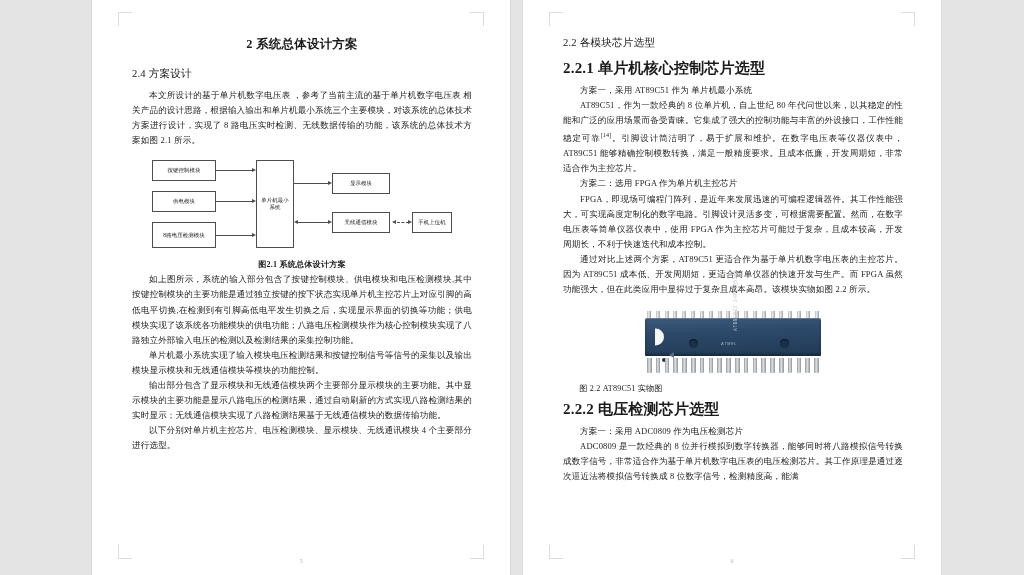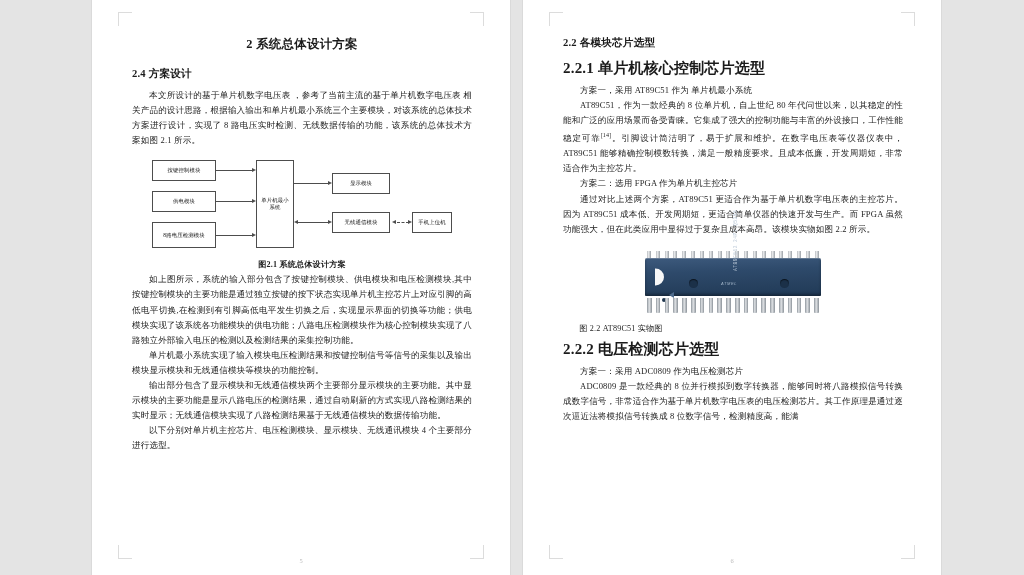--- a/index.html
+++ b/index.html
@@ -57,21 +57,21 @@
   h1.doc-h1 {
     font-size: 12.4px;
     font-weight: bold;
     text-align: center;
     margin: 14px 0 14px 0;
     letter-spacing: 0.3px;
     color: #1b1b1b;
   }
   h2.doc-h2 {
     font-size: 10.6px;
-    font-weight: bold;
+    font-weight: normal;
     margin: 0 0 7px 0;
     color: #1b1b1b;
     letter-spacing: .2px;
   }
   h3.doc-h3 {
     font-size: 15px;
     font-weight: bold;
     margin: 9px 0 5px 0;
     color: #1b1b1b;
     letter-spacing: .2px;
@@ -326,20 +326,21 @@
       <h3 class="doc-h3">2.2.1 单片机核心控制芯片选型</h3>
 
       <p class="para">方案一，采用 AT89C51 作为 单片机最小系统</p>
 
       <p class="para">
         <span>AT89C51，作为一款经典的 8 位单片机，自上世纪 80 年代问世以来，以其稳定的性能和广泛的应用场景而备受青睐。它集成了强大的控制功能与丰富的外设接口，工作性能稳定可靠</span><span class="sup">[14]</span><span>。引脚设计简洁明了，易于扩展和维护。在数字电压表等仪器仪表中，AT89C51 能够精确控制模数转换，满足一般精度要求。且成本低廉，开发周期短，非常适合作为主控芯片。</span>
       </p>
 
       <p class="para">方案二：选用 FPGA 作为单片机主控芯片</p>
 
+      <p class="para">FPGA，即现场可编程门阵列，是近年来发展迅速的可编程逻辑器件。其工作性能强大，可实现高度定制化的数字电路。引脚设计灵活多变，可根据需要配置。然而，在数字电压表等简单仪器仪表中，使用 FPGA 作为主控芯片可能过于复杂，且成本较高，开发周期长，不利于快速迭代和成本控制。</p>
 
       <p class="para">通过对比上述两个方案，AT89C51 更适合作为基于单片机数字电压表的主控芯片。因为 AT89C51 成本低、开发周期短，更适合简单仪器的快速开发与生产。而 FPGA 虽然功能强大，但在此类应用中显得过于复杂且成本高昂。该模块实物如图 2.2 所示。</p>
 
       <div class="chip-figure">
         <div class="pins-top">
           <i></i>
             <i></i>
             <i></i>
             <i></i>
             <i></i>

